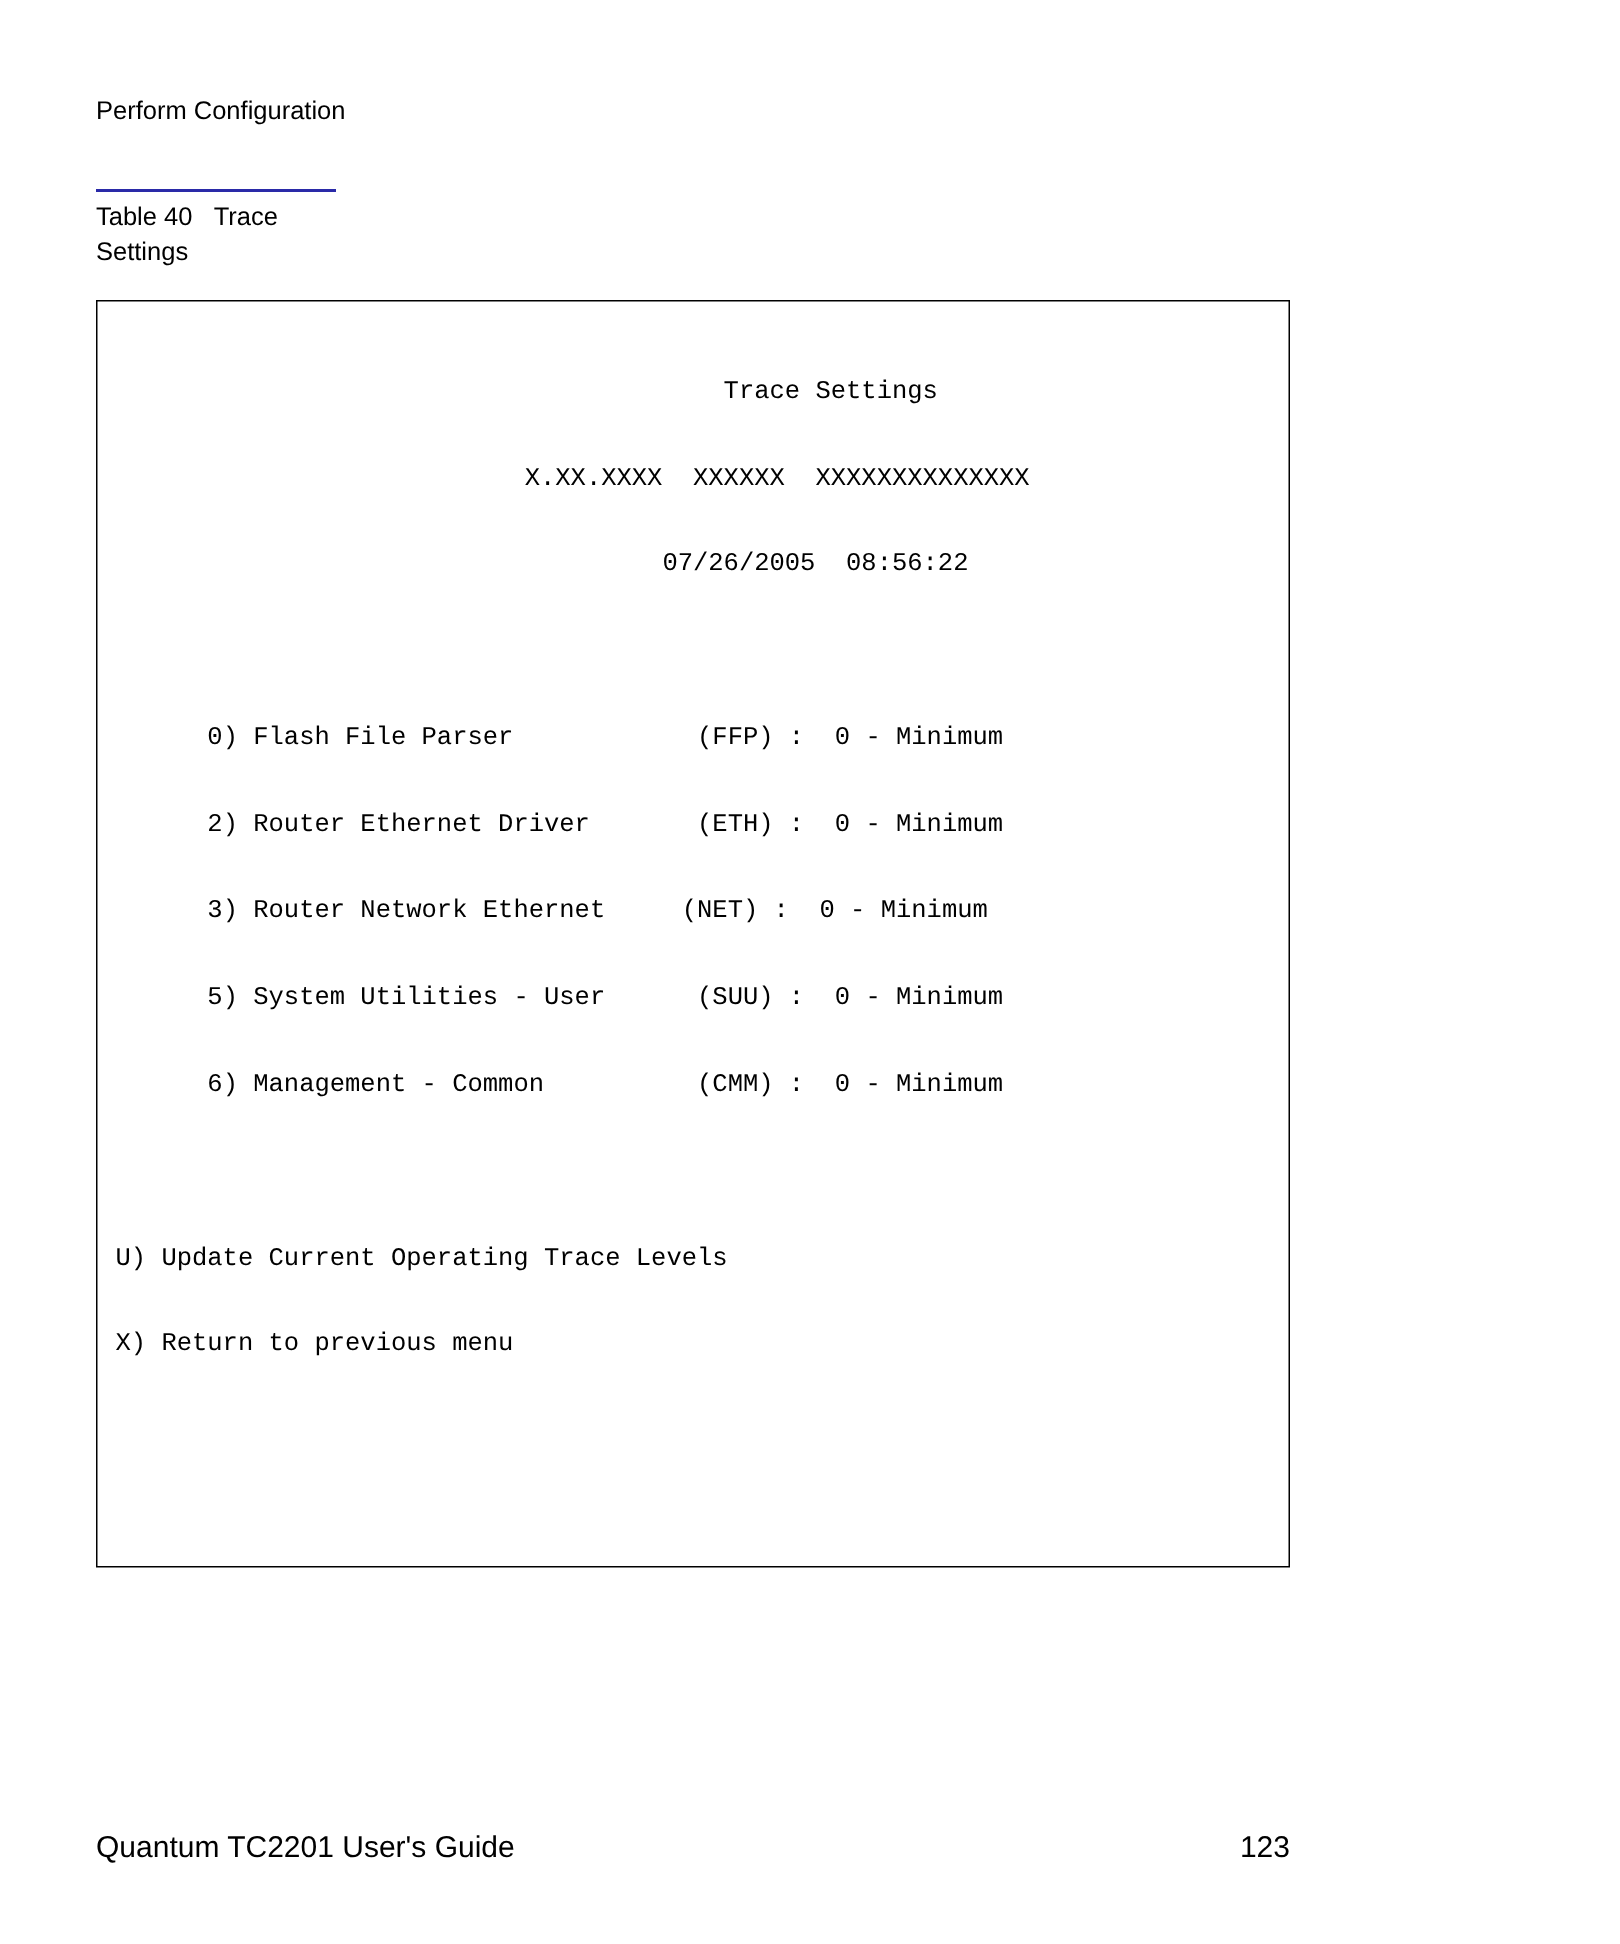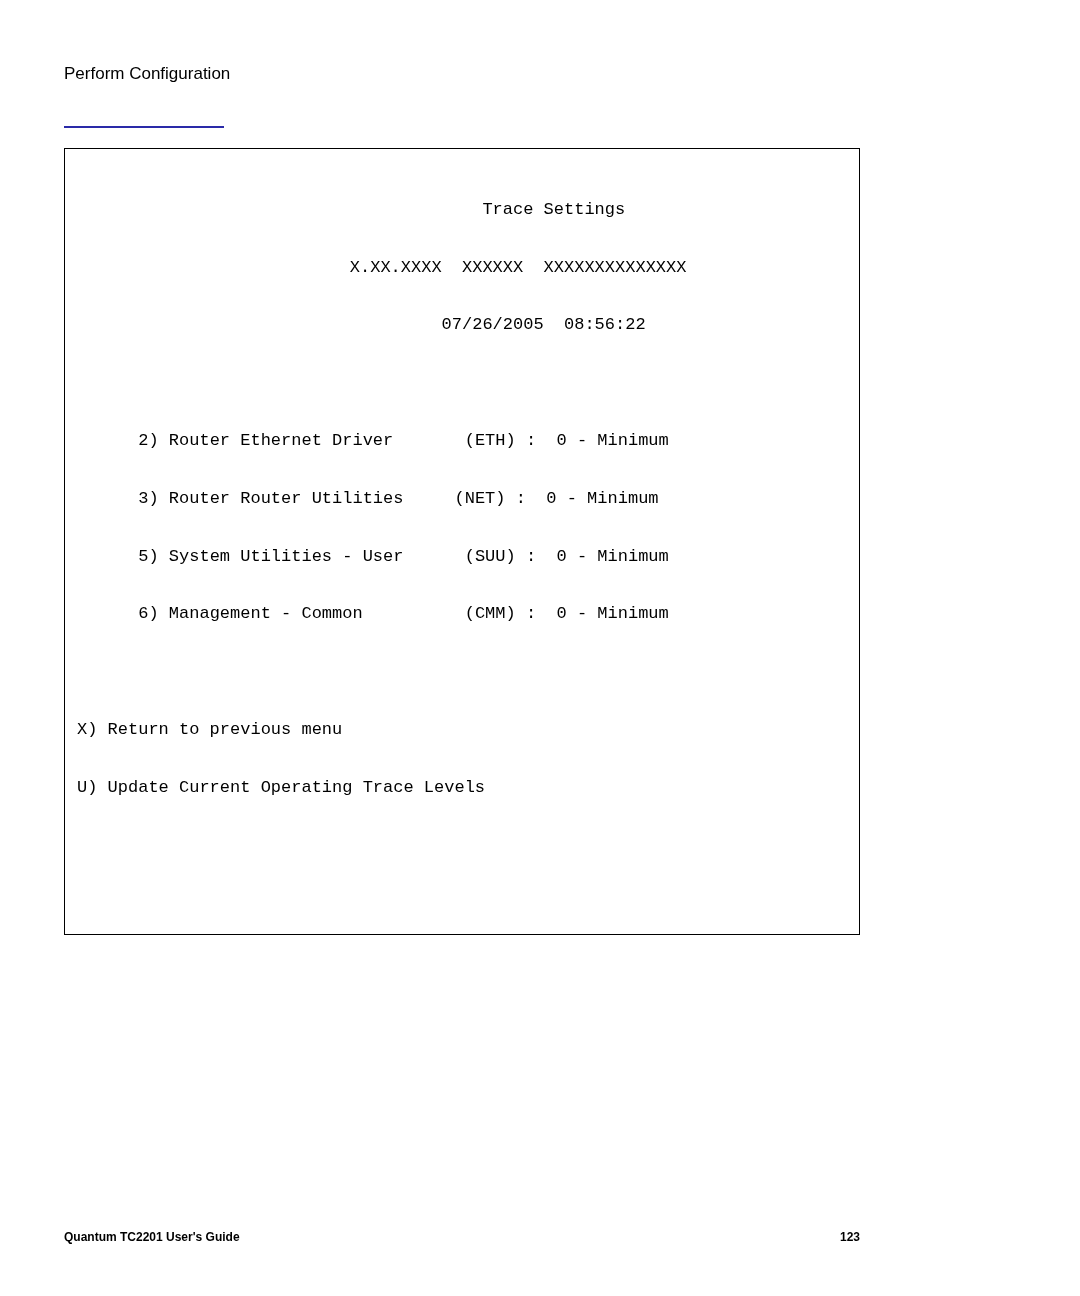--- a/index.html
+++ b/index.html
@@ -46,49 +46,52 @@
   .terminal-line-center {
     text-align: center;
     white-space: pre;
   }
   .footer {
     position: absolute;
     left: 64px;
     right: 64px;
     bottom: 52px;
     font-family: Arial, Helvetica, sans-serif;
-    font-size: 12px;
+    font-size: 20px;
     display: flex;
     justify-content: space-between;
-    font-weight: bold;
   }
 </style>
 </head>
 <body>
 
 <div class="page">
 
   <div class="header-title">Perform Configuration</div>
 
   <div class="table-caption-wrap">
     <hr class="table-rule">
+    <div class="table-caption">
+      <span>Table 40</span>&nbsp;&nbsp;&nbsp;<span>Trace Settings</span>
+    </div>
   </div>
 
   <div class="terminal-box">
 <div class="terminal-line-center">                  <span>Trace Settings</span></div>
 <div class="terminal-line-center">           <span>X.XX.XXXX  XXXXXX  XXXXXXXXXXXXXX</span></div>
 <div class="terminal-line-center">                <span>07/26/2005  08:56:22</span></div>
 <div> </div>
+<div>      <span>0</span>) <span>Flash File Parser</span>            (<span>FFP</span>) :  <span>0 - Minimum</span></div>
 <div>      <span>2</span>) <span>Router Ethernet Driver</span>       (<span>ETH</span>) :  <span>0 - Minimum</span></div>
-<div>      <span>3</span>) <span>Router Router Utilities</span>     (<span>NET</span>) :  <span>0 - Minimum</span></div>
+<div>      <span>3</span>) <span>Router Network Ethernet</span>     (<span>NET</span>) :  <span>0 - Minimum</span></div>
 <div>      <span>5</span>) <span>System Utilities - User</span>      (<span>SUU</span>) :  <span>0 - Minimum</span></div>
 <div>      <span>6</span>) <span>Management - Common</span>          (<span>CMM</span>) :  <span>0 - Minimum</span></div>
 <div> </div>
+<div>U) Update Current Operating Trace Levels</div>
 <div>X) Return to previous menu</div>
-<div>U) Update Current Operating Trace Levels</div>
 <div> </div>
   </div>
 
   <div class="footer">
     <span>Quantum TC2201 User's Guide</span>
     <span>123</span>
   </div>
 
 </div>
 

